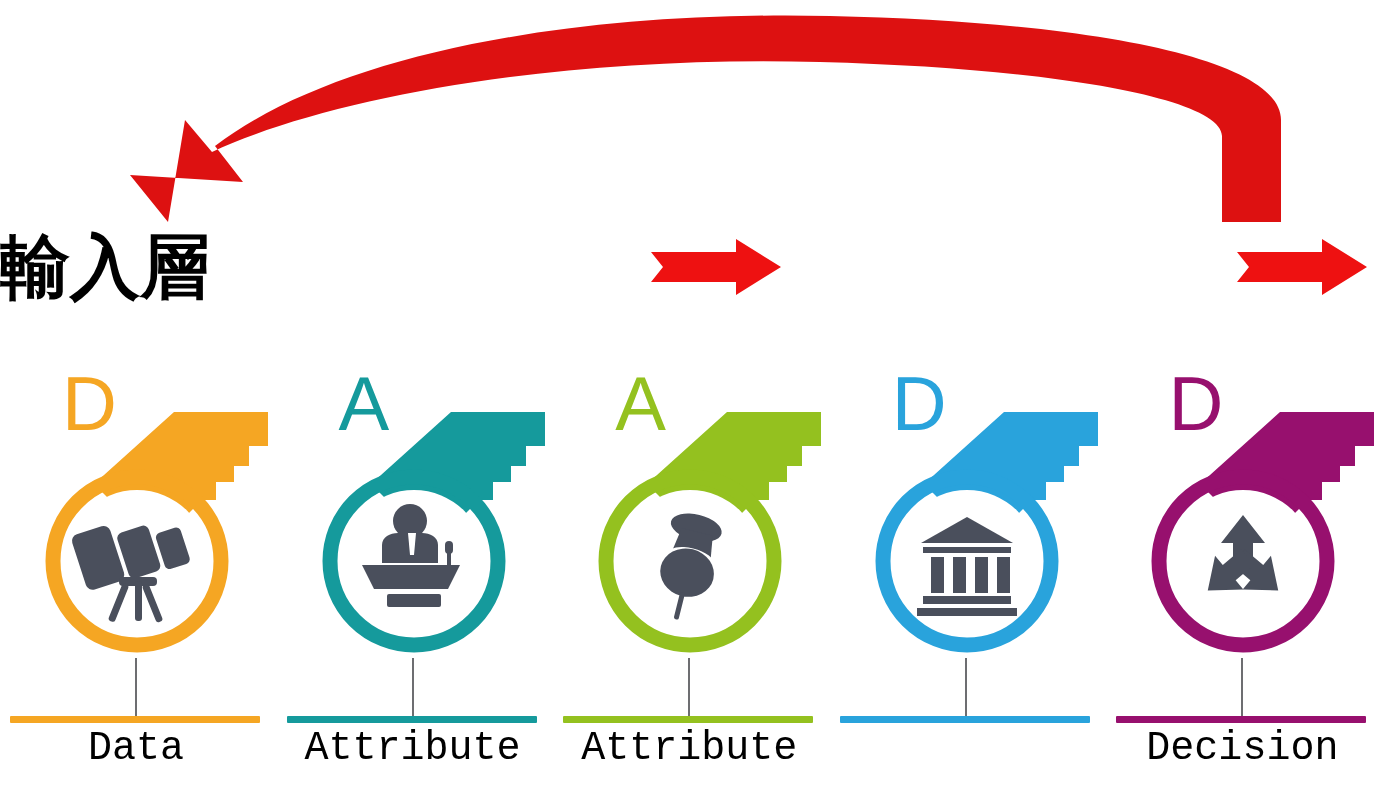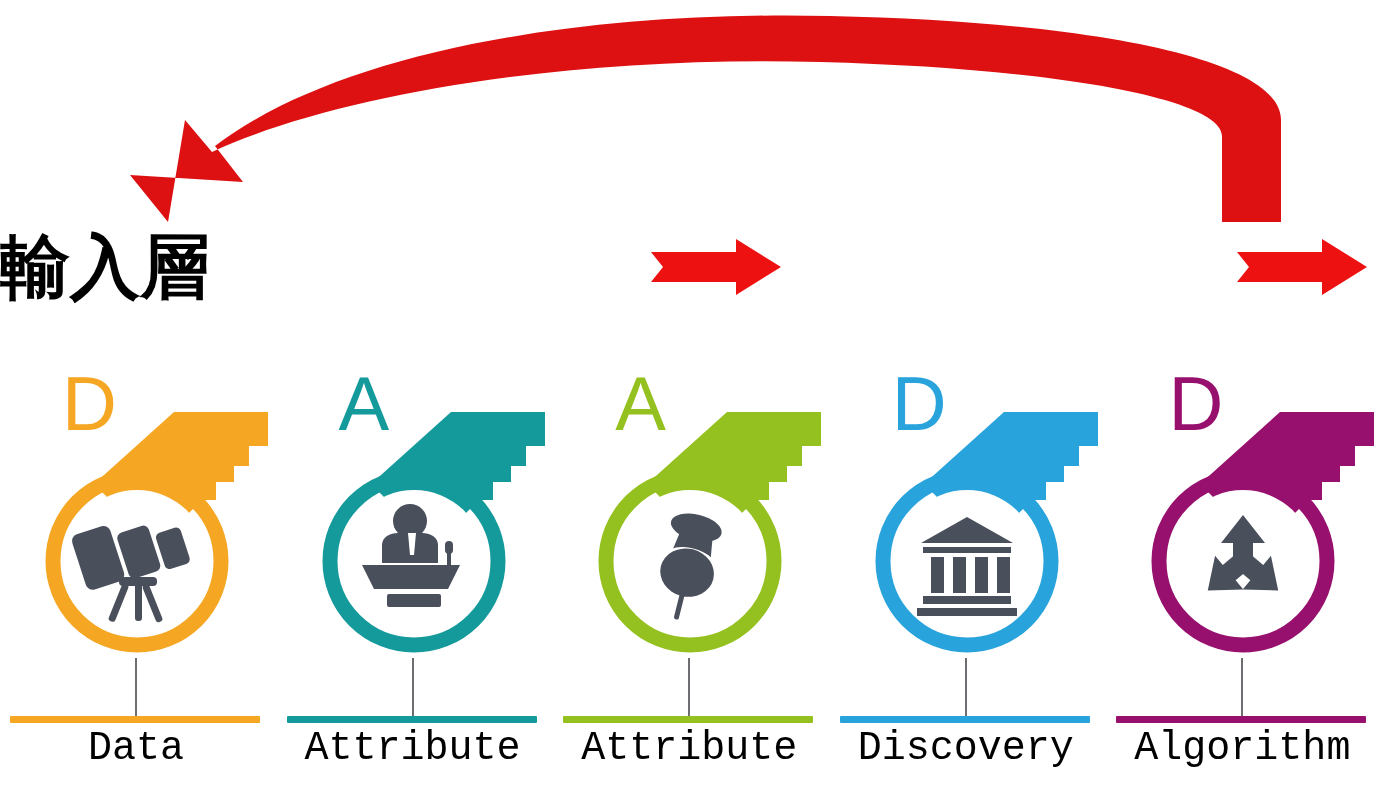--- a/index.html
+++ b/index.html
@@ -243,21 +243,20 @@
           <rect x="-36" y="-4" width="13" height="36"></rect>
           <rect x="-14" y="-4" width="13" height="36"></rect>
           <rect x="8" y="-4" width="13" height="36"></rect>
           <rect x="30" y="-4" width="13" height="36"></rect>
           <rect x="-44" y="35" width="88" height="8"></rect>
           <rect x="-50" y="47" width="100" height="8"></rect>
         </g>
       </svg>
       <div class="stem"></div>
       <div class="baseline" style="background:#29A3DC"></div>
-      <div class="key-name">Discovery</div>
     </div>
 
     <div class="key-col">
       <span class="key-letter" style="color:#97106E">D</span>
       <svg class="key-art" viewBox="0 0 272 300">
         <g fill="#97106E">
           <path d="M168 34 L262 34 L262 68 L243 68 L243 88 L228 88 L228 104 L210 104 L210 122 L196 122
                    L150 168 L128 146 L118 152 L106 140 L112 130 L88 106 Z"></path>
         </g>
         <circle cx="131" cy="183" r="84" fill="none" stroke="#97106E" stroke-width="15"></circle>
@@ -268,17 +267,17 @@
           <g transform="rotate(130)">
             <path d="M0 -46 L22 -18 L10 -18 L10 6 L-10 6 L-10 -18 L-22 -18 Z"></path>
           </g>
           <g transform="rotate(-130)">
             <path d="M0 -46 L22 -18 L10 -18 L10 6 L-10 6 L-10 -18 L-22 -18 Z"></path>
           </g>
         </g>
       </svg>
       <div class="stem"></div>
       <div class="baseline" style="background:#97106E"></div>
-      <div class="key-name">Algorithm</div>
+      <div class="key-name">Decision</div>
     </div>
 
   </div>
 </div>
 
 </body></html>

